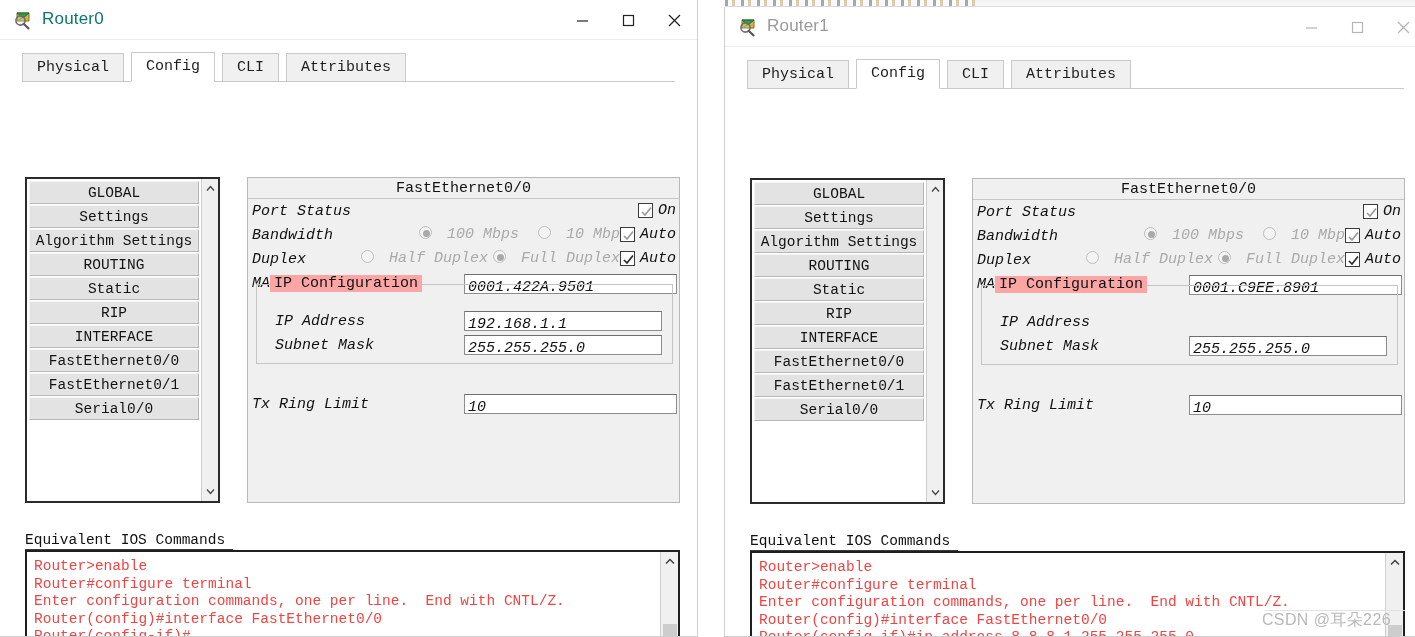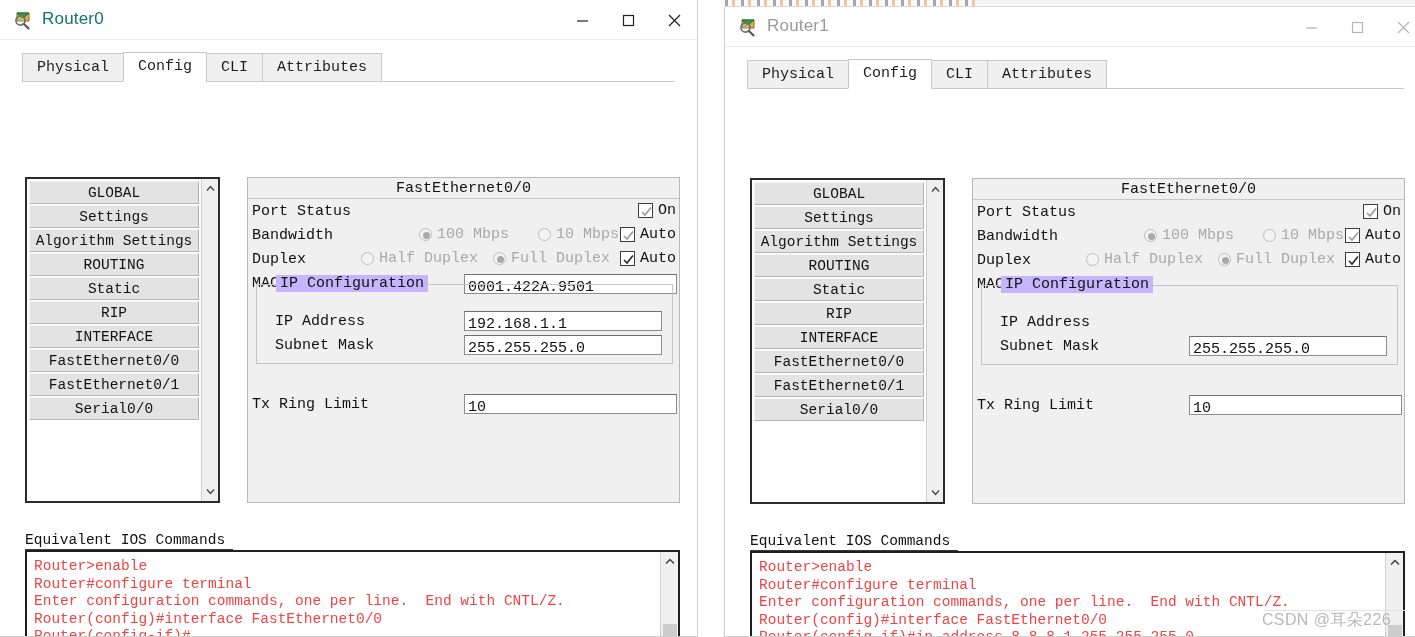--- a/index.html
+++ b/index.html
@@ -69,21 +69,21 @@
   .tabstrip {
     position: relative;
     height: 30px;
     background: #ffffff;
     margin-top: 12px;
     padding-left: 22px;
   }
   .tabstrip-line {
     position: absolute; left: 22px; right: 22px; bottom: 0; height: 1px; background: #c9c9c9;
   }
-  .tabs { position: relative; display: flex; align-items: flex-end; height: 30px; z-index: 2;}
+  .tabs { position: relative; display: flex; align-items: flex-end; height: 30px; z-index: 2; gap: 8px;}
   .tab {
     font-family: "Liberation Mono", monospace;
     font-size: 15px;
     color: #1d1d1d;
     padding: 4px 14px 5px 14px;
     background: #f0f0f0;
     border: 1px solid #c9c9c9;
     border-bottom: 1px solid #c9c9c9;
     margin-right: -1px;
     line-height: 20px;
@@ -158,41 +158,42 @@
     color: #111;
     padding: 2px 0 1px 0;
     border-bottom: 1px solid #c6c6c6;
   }
   .row {
     position: relative;
     height: 24px;
     font-family: "Liberation Mono", monospace;
     font-size: 15px;
     color: #111;
+    font-style: italic;
   }
   .row .lbl { position: absolute; left: 4px; top: 2px; white-space: nowrap; }
   .row .lbl.ind { left: 18px; }
 
   .chk-grp {
     position: absolute; right: 3px; top: 1px;
     display: flex; align-items: center; gap: 5px;
   }
   .chkbox {
     width: 15px; height: 15px;
     border: 1px solid #3c3c3c;
     background: #ffffff;
     position: relative;
     display: inline-block;
   }
   .chkbox svg { position: absolute; left: 1px; top: 1px; }
   .chk-label { font-family: "Liberation Mono", monospace; font-size: 15px; color: #111; }
 
   .radio-grp {
     position: absolute; top: 1px;
-    display: flex; align-items: center; gap: 5px;
+    display: flex; align-items: flex-start; gap: 15px;
     color: #a9a9a9;
   }
   .radio {
     width: 13px; height: 13px; border-radius: 50%;
     border: 1px solid #bdbdbd; background: #f4f4f4;
     position: relative; display: inline-block;
   }
   .radio.on::after {
     content: ""; position: absolute; left: 3px; top: 3px;
     width: 7px; height: 7px; border-radius: 50%; background: #a9a9a9;
@@ -214,22 +215,22 @@
     overflow: hidden;
   }
 
   .ipgroup {
     position: absolute;
     left: 8px; top: 106px;
     width: 417px; height: 80px;
     border: 1px solid #c4c4c4;
   }
   .ipgroup-legend {
-    position: absolute; left: 19px; top: -10px;
-    background: #c4b5fd;
+    position: absolute; left: 13px; top: -10px;
+    background: #fca5a5;
     padding: 0 4px;
     font-family: "Liberation Mono", monospace;
     font-size: 15px; color: #111;
   }
 
   
   .ios-label {
     position: absolute;
     font-family: "Liberation Mono", monospace;
     font-size: 14.5px;
@@ -590,20 +591,21 @@
               <svg width="13" height="13" viewBox="0 0 13 13">
                   <polyline points="2,7 5,10 11,2.5" fill="none" stroke="#2d2d2d" stroke-width="1.7"></polyline>
                 </svg>
             </span>
             <span class="chk-label">Auto</span>
           </span>
         </div>
 
         <div class="row">
           <span class="lbl">MAC Address</span>
+          <span class="field" style="left:216px; top:1px; width:213px;">0001.C9EE.8901</span>
         </div>
 
         <div class="ipgroup">
           <span class="ipgroup-legend">IP Configuration</span>
           <div class="row" style="margin-top:26px;">
             <span class="lbl ind">IP Address</span>
           </div>
           <div class="row">
             <span class="lbl ind">Subnet Mask</span>
             <span class="field" style="left:207px; top:0px; width:198px;">255.255.255.0</span>

